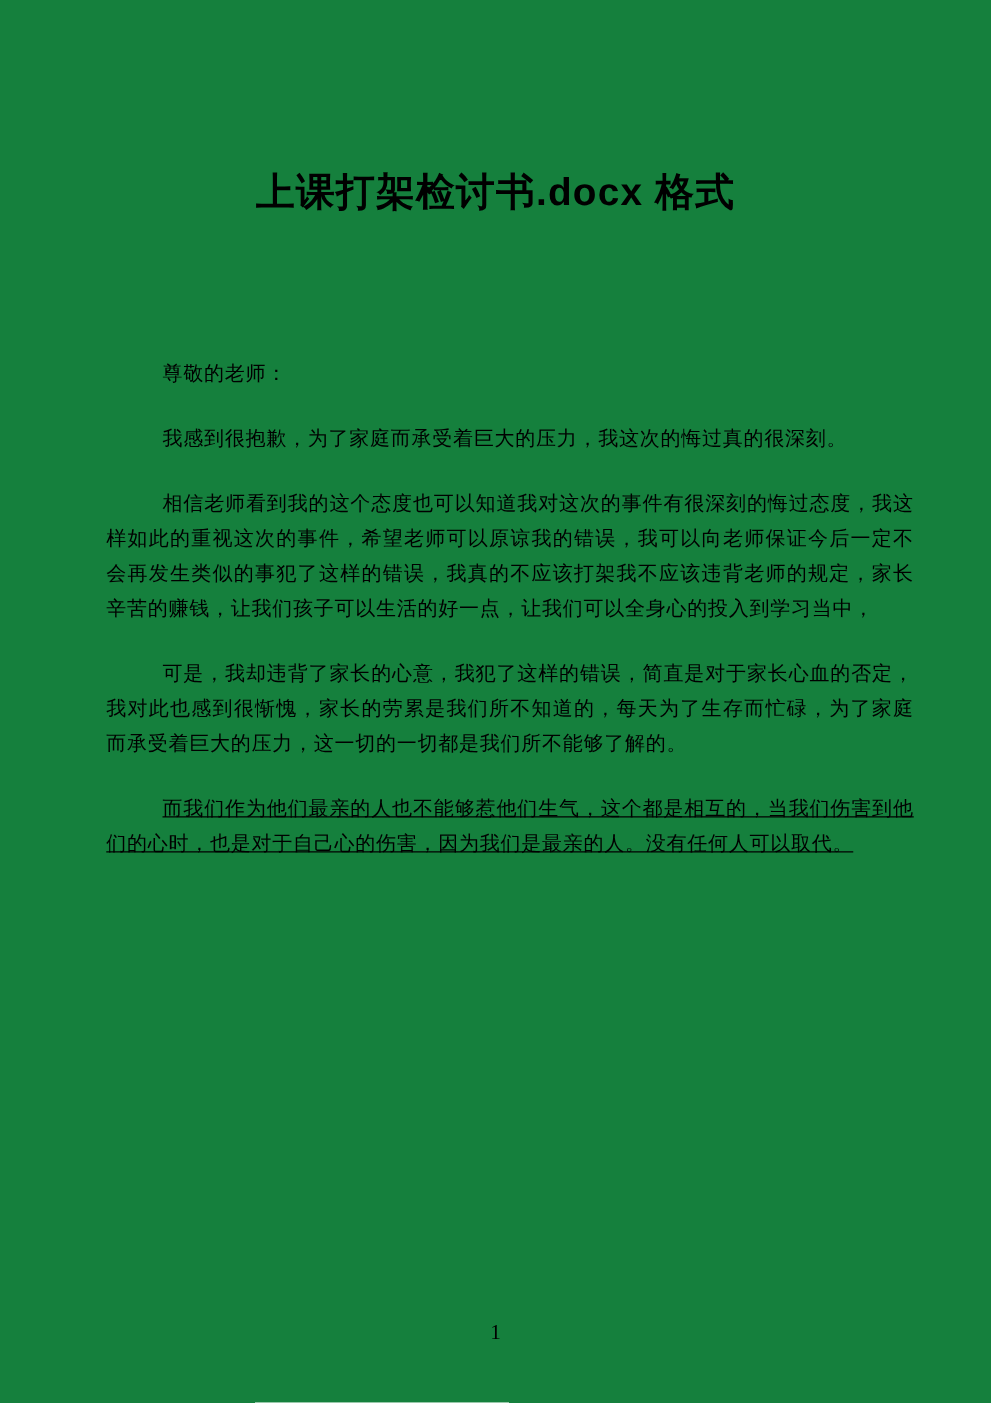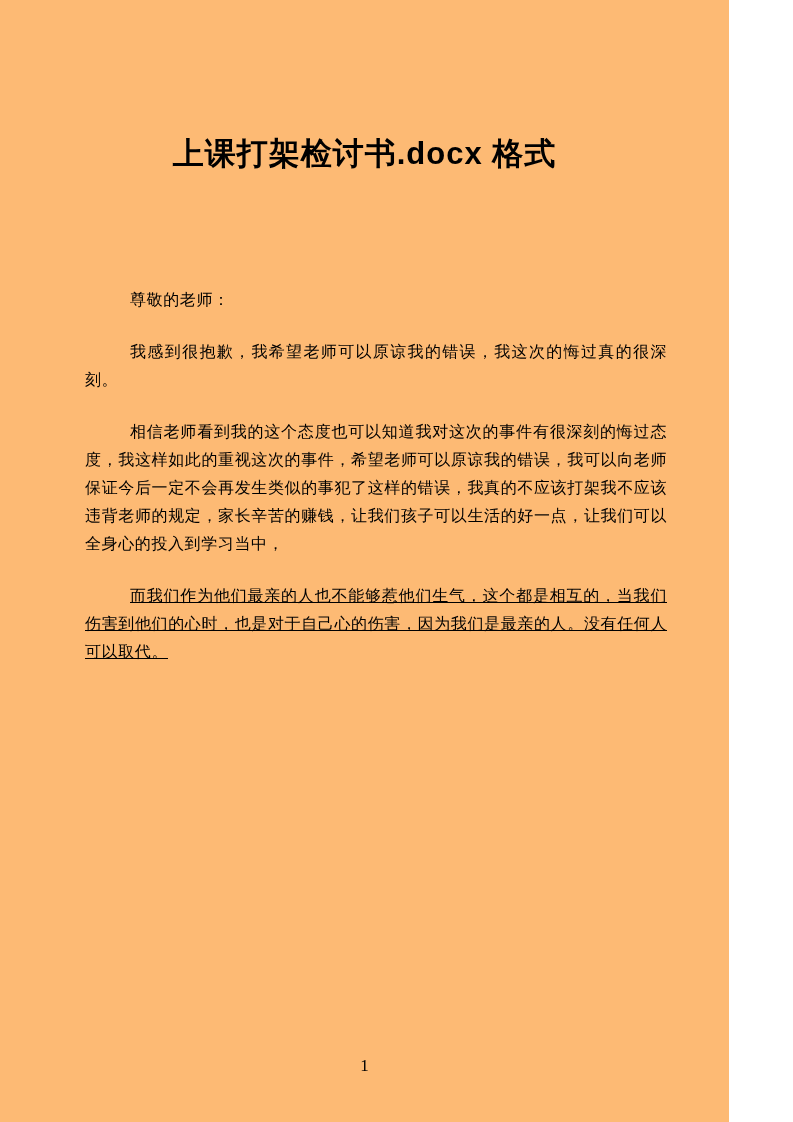--- a/index.html
+++ b/index.html
@@ -2,23 +2,23 @@
 <html><head>
 <meta charset="utf-8">
 <style>
   html, body {
     margin: 0;
     padding: 0;
     background: #ffffff;
   }
   .page {
     position: relative;
-    width: 729px;
+    width: 793px;
     height: 1122px;
-    background: #fdba74;
+    background: #15803d;
     color: #000000;
     font-family: "Liberation Sans", sans-serif;
     overflow: hidden;
   }
   .doc-title {
     margin: 0;
     padding-top: 134px;
     text-align: center;
     font-size: 31px;
     line-height: 40px;
@@ -57,20 +57,21 @@
 </style>
 </head>
 <body>
 
 <div class="page">
 
   <h1 class="doc-title">上课打架检讨书.docx 格式</h1>
 
   <div class="doc-body">
     <p>尊敬的老师：</p>
-    <p>我感到很抱歉，我希望老师可以原谅我的错误，我这次的悔过真的很深刻。</p>
+    <p>我感到很抱歉，为了家庭而承受着巨大的压力，我这次的悔过真的很深刻。</p>
     <p>相信老师看到我的这个态度也可以知道我对这次的事件有很深刻的悔过态度，我这样如此的重视这次的事件，希望老师可以原谅我的错误，我可以向老师保证今后一定不会再发生类似的事犯了这样的错误，我真的不应该打架我不应该违背老师的规定，家长辛苦的赚钱，让我们孩子可以生活的好一点，让我们可以全身心的投入到学习当中，</p>
+    <p>可是，我却违背了家长的心意，我犯了这样的错误，简直是对于家长心血的否定，我对此也感到很惭愧，家长的劳累是我们所不知道的，每天为了生存而忙碌，为了家庭而承受着巨大的压力，这一切的一切都是我们所不能够了解的。</p>
     <p>而我们作为他们最亲的人也不能够惹他们生气，这个都是相互的，当我们伤害到他们的心时，也是对于自己心的伤害，因为我们是最亲的人。没有任何人可以取代。</p>
   </div>
 
   <div class="page-number">1</div>
 
 </div>
 
 </body></html>

